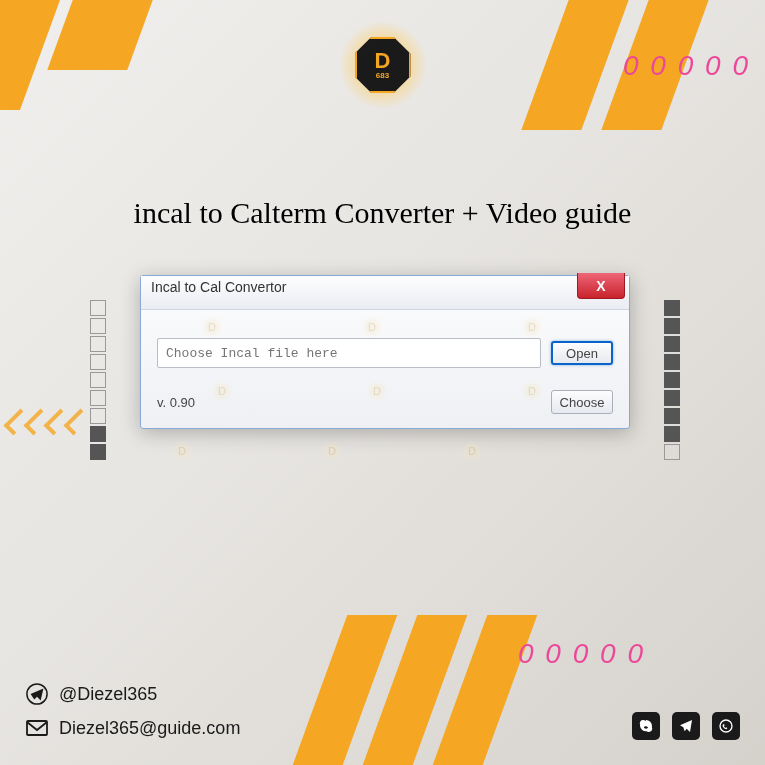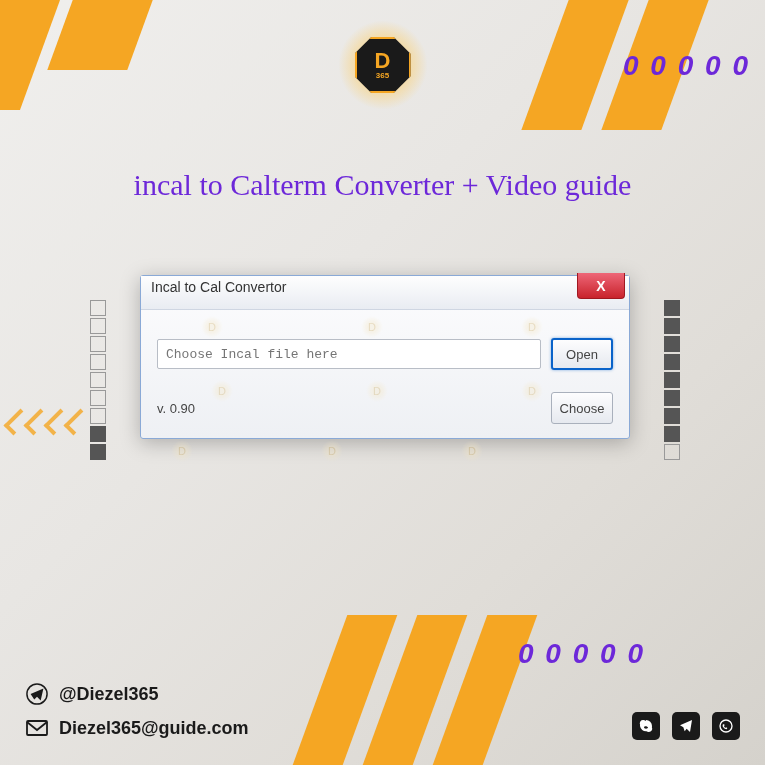--- a/index.html
+++ b/index.html
@@ -46,36 +46,36 @@
     width: 56px; height: 56px; background: #1a1a1a;
     clip-path: polygon(30% 0,70% 0,100% 30%,100% 70%,70% 100%,30% 100%,0 70%,0 30%);
     display: flex; flex-direction: column; align-items: center; justify-content: center;
     color: #f5a623; font-weight: bold;
     border: 2px solid #f5a623;
   }
   .logo-oct .d { font-size: 22px; line-height: 1; }
   .logo-oct .n { font-size: 8px; line-height: 1; }
 
   
-  .dots { position: absolute; display: flex; gap: 8px; font-size: 28px; font-weight: bold; color: #6d28d9; font-style: italic; letter-spacing: 2px;}
+  .dots { position: absolute; display: flex; gap: 8px; font-size: 28px; font-weight: normal; color: #ec4899; font-style: italic; letter-spacing: 2px;}
   .dots.tr { top: 50px; right: 15px; }
   .dots.br { bottom: 95px; right: 120px; }
 
   
   .chevrons { position: absolute; left: 10px; top: 410px; display: flex; gap: -2px; }
   .chev { width: 14px; height: 24px; border-left: 4px solid #f5a623; border-bottom: 4px solid #f5a623; transform: rotate(45deg); margin-right: 6px; opacity: 0.8;}
 
   
   .headline {
     position: absolute;
-    top: 168px; left: 0; right: 0;
+    top: 196px; left: 0; right: 0;
     text-align: center;
     font-family: 'Times New Roman', serif;
     font-size: 30px;
-    color: #6d28d9;
+    color: #000000;
   }
 
   
   .dialog {
     position: absolute;
     left: 140px; top: 275px;
     width: 490px;
     background: linear-gradient(#fdfdfe, #eef0f4);
     border: 1px solid #8aa9d6;
     border-radius: 3px;
@@ -110,21 +110,21 @@
     height: 30px;
     border: 1px solid #b8bdc6;
     background: #fff;
     padding: 0 8px;
     font-size: 13px;
     color: #888;
     border-radius: 2px;
     font-family: Liberation Mono, monospace;
   }
   .btn {
-    width: 62px; height: 32px;
+    width: 62px; height: 24px;
     border: 1px solid #a9b0bc;
     background: linear-gradient(#fdfdfe, #e6e9ef);
     border-radius: 3px;
     font-size: 13px; color: #444;
     cursor: pointer;
   }
   .btn.primary {
     border: 2px solid #0a63c9;
     box-shadow: 0 0 3px rgba(10,99,201,0.5);
   }
@@ -140,21 +140,21 @@
         font-size: 11px; color: #caa85a; opacity: 0.35;
         background: radial-gradient(circle,#f3e6c4 30%, transparent 70%);
         pointer-events: none;}
 
   
   .contacts {
     position: absolute;
     left: 25px; bottom: 25px;
     display: flex; flex-direction: column; gap: 10px;
   }
-  .contact-row { display: flex; align-items: center; gap: 10px; font-size: 18px; font-weight: bold; color: #1a1a1a; }
+  .contact-row { display: flex; align-items: center; gap: 10px; font-size: 18px; font-weight: normal; color: #1a1a1a; }
   .ci { width: 24px; height: 24px; display: inline-flex; align-items: center; justify-content: center; }
 
   .social-icons {
     position: absolute;
     right: 25px; bottom: 25px;
     display: flex; gap: 12px;
   }
   .social-ico {
     width: 28px; height: 28px; background: #1a1a1a; border-radius: 5px;
     display: flex; align-items: center; justify-content: center; color: #fff;
@@ -198,21 +198,21 @@
     <div class="sb filled"></div>
     <div class="sb filled"></div>
     <div class="sb filled"></div>
     <div class="sb"></div>
   </div>
 
 <div class="logo-area">
   <div class="logo-glow">
     <div class="logo-oct">
       <span class="d">D</span>
-      <span class="n">365</span>
+      <span class="n">683</span>
     </div>
   </div>
 </div>
 
 <div class="dots tr">0 0 0 0 0</div>
 <div class="dots br">0 0 0 0 0</div>
 
 <div class="headline">incal to Calterm Converter + Video guide</div>
 
 <div class="dialog">

